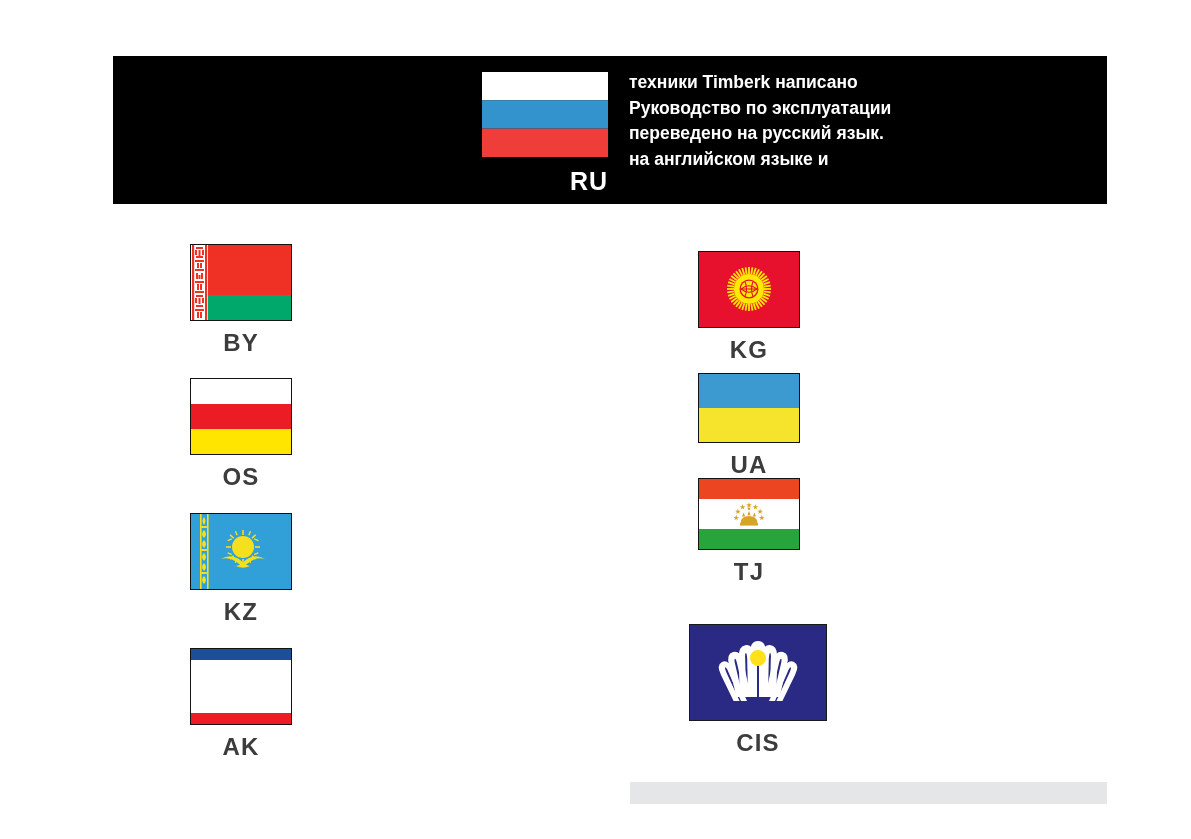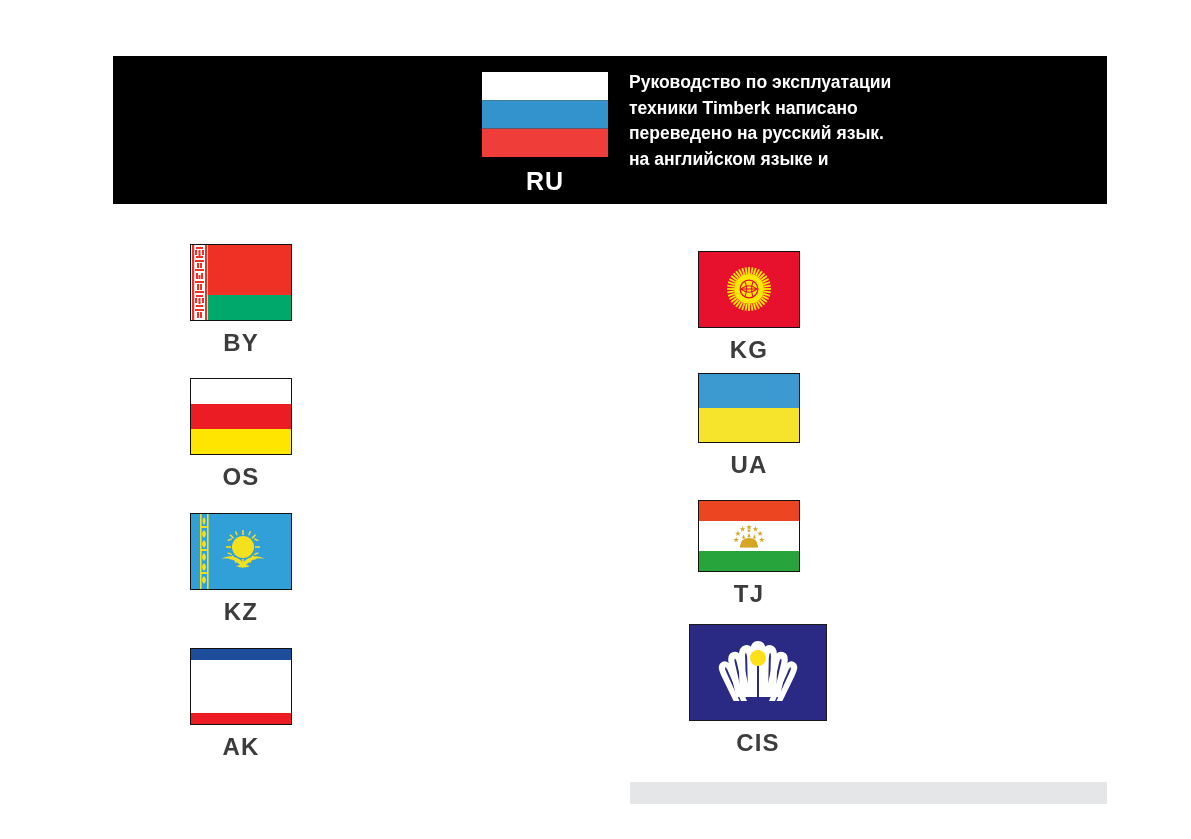--- a/index.html
+++ b/index.html
@@ -22,21 +22,21 @@
     top: 56px;
     width: 994px;
     height: 148px;
     background: #000000;
   }
   .header-flag-block {
     position: absolute;
     left: 351px;
     top: 16px;
     width: 126px;
-    text-align: center;
+    text-align: right;
     padding-left: 18px;
   }
   .header-flag {
     width: 126px;
     height: 85px;
     position: relative;
     overflow: hidden;
   }
   .header-flag-label {
     color: #ffffff;
@@ -102,22 +102,22 @@
       <svg width="126" height="85" viewBox="0 0 126 85">
         <rect x="0" y="0" width="126" height="28.34" fill="#ffffff"></rect>
         <rect x="0" y="28.34" width="126" height="28.33" fill="#3293cd"></rect>
         <rect x="0" y="56.67" width="126" height="28.33" fill="#ef3e3a"></rect>
       </svg>
     </div>
     <div class="header-flag-label">RU</div>
   </div>
 
   <div class="header-text">
+    <div>техники Timberk написано</div>
     <div>Руководство по эксплуатации</div>
-    <div>техники Timberk написано</div>
     <div>переведено на русский язык.</div>
     <div>на английском языке и</div>
   </div>
 </div>
 
 <div class="flag-cell" style="left:161px; top:244px; width:160px;">
   <div class="flag-frame" style="width:102px; height:77px;">
     <svg width="100" height="75" viewBox="0 0 100 75">
       <rect x="0" y="0" width="100" height="50" fill="#ee3124"></rect>
       <rect x="0" y="50" width="100" height="25" fill="#00a86b"></rect>
@@ -294,21 +294,21 @@
 <div class="flag-cell" style="left:669px; top:373px; width:160px;">
   <div class="flag-frame" style="width:102px; height:70px;">
     <svg width="100" height="68" viewBox="0 0 100 68">
       <rect x="0" y="0" width="100" height="34" fill="#3d9ad1"></rect>
       <rect x="0" y="34" width="100" height="34" fill="#f6e32b"></rect>
     </svg>
   </div>
   <div class="flag-label">UA</div>
 </div>
 
-<div class="flag-cell" style="left:669px; top:500px; width:160px;">
+<div class="flag-cell" style="left:669px; top:478px; width:160px;">
   <div class="flag-frame" style="width:102px; height:72px;">
     <svg width="100" height="70" viewBox="0 0 100 70">
       <rect x="0" y="0" width="100" height="20" fill="#ec4522"></rect>
       <rect x="0" y="20" width="100" height="30" fill="#ffffff"></rect>
       <rect x="0" y="50" width="100" height="20" fill="#27a53c"></rect>
       <g fill="#d6a526">
         <path d="M41 44 h18 v2.6 h-18 Z"></path>
         <path d="M41.5 44 q0.5 -7 8.5 -7 q8 0 8.5 7 Z"></path>
         <path d="M43 37.5 l1.6 -4 l1.6 4 Z"></path>
         <path d="M48.4 36.2 l1.6 -4.4 l1.6 4.4 Z"></path>

